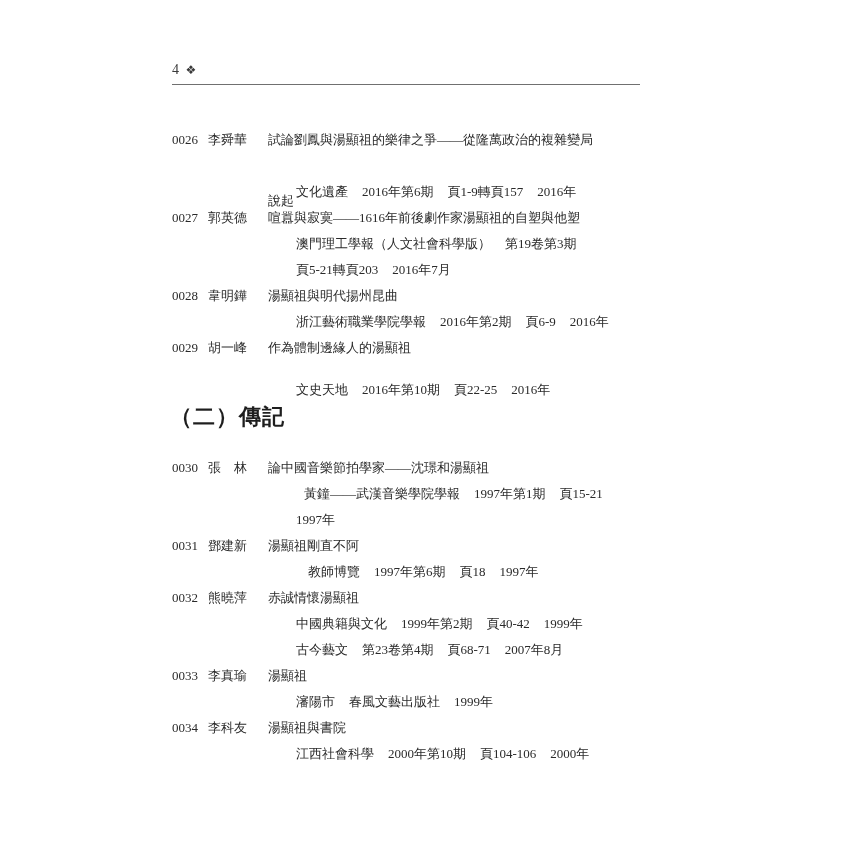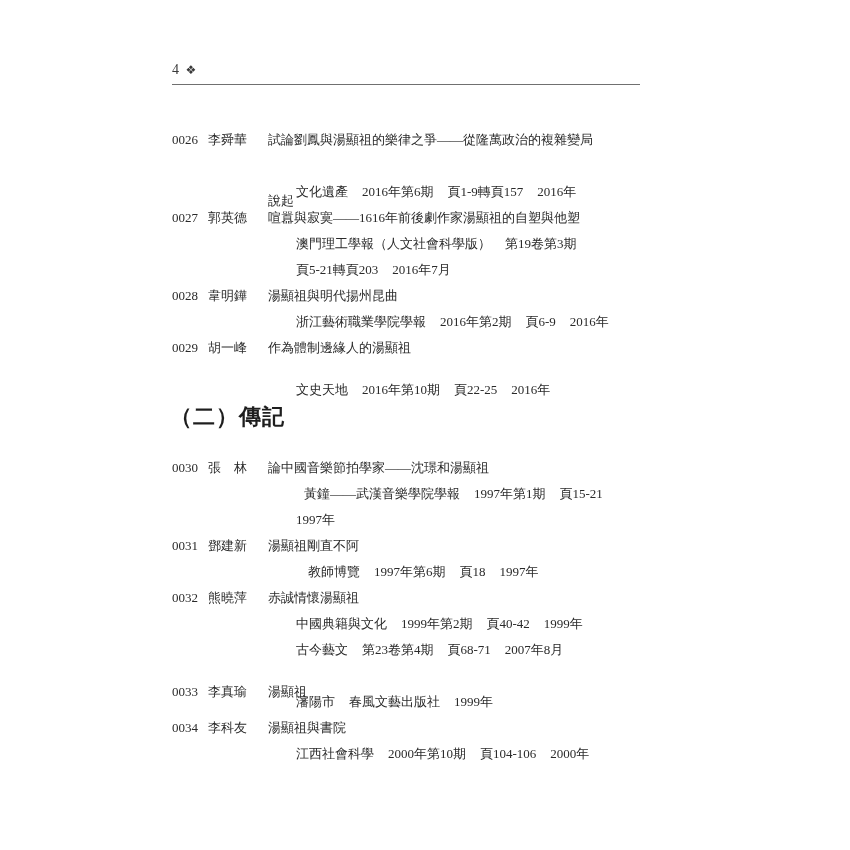--- a/index.html
+++ b/index.html
@@ -182,21 +182,21 @@
       </span>
     </div>
     <div class="entry-line" style="top:638px;left:0;width:850px;text-align:right;">
       <span class="src">
         <span>古今藝文</span><span>第23卷第4期</span><span>頁68-71</span><span>2007年8月</span>
       </span>
     </div>
   </div>
 
   <div>
-    <div class="entry-line" style="top:664px;left:0;width:834px;margin-top:16px;">
+    <div class="entry-line" style="top:664px;left:0;width:834px;">
       <span class="num">0033</span>
       <span class="author">李真瑜</span>
       <span class="title">湯顯祖</span>
     </div>
     <div class="entry-line" style="top:690px;left:0;width:850px;">
       <span class="src">
         <span>瀋陽市</span><span>春風文藝出版社</span><span>1999年</span>
       </span>
     </div>
   </div>

